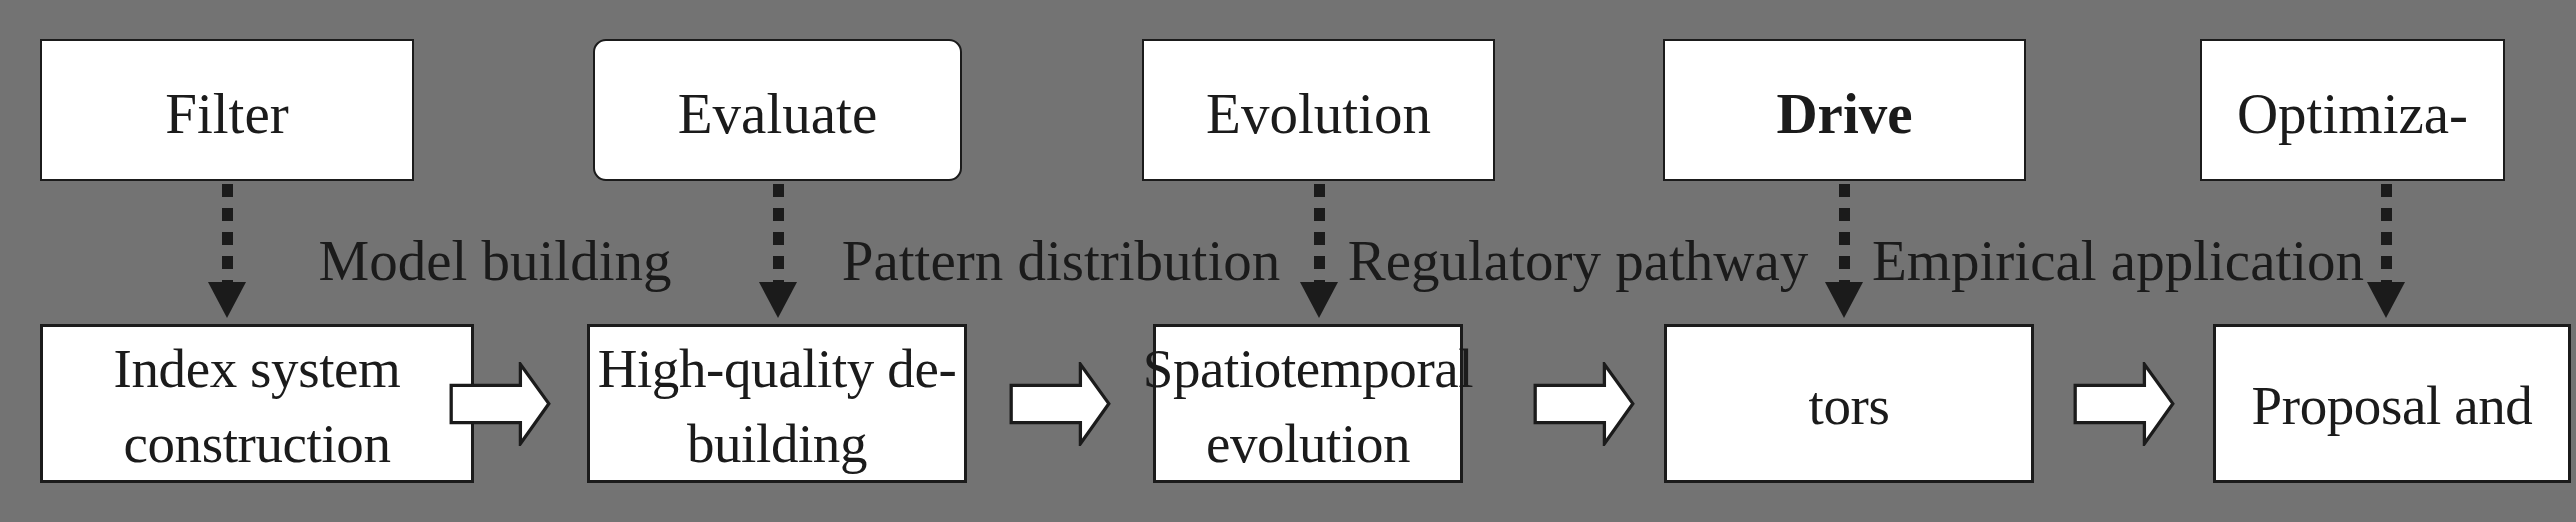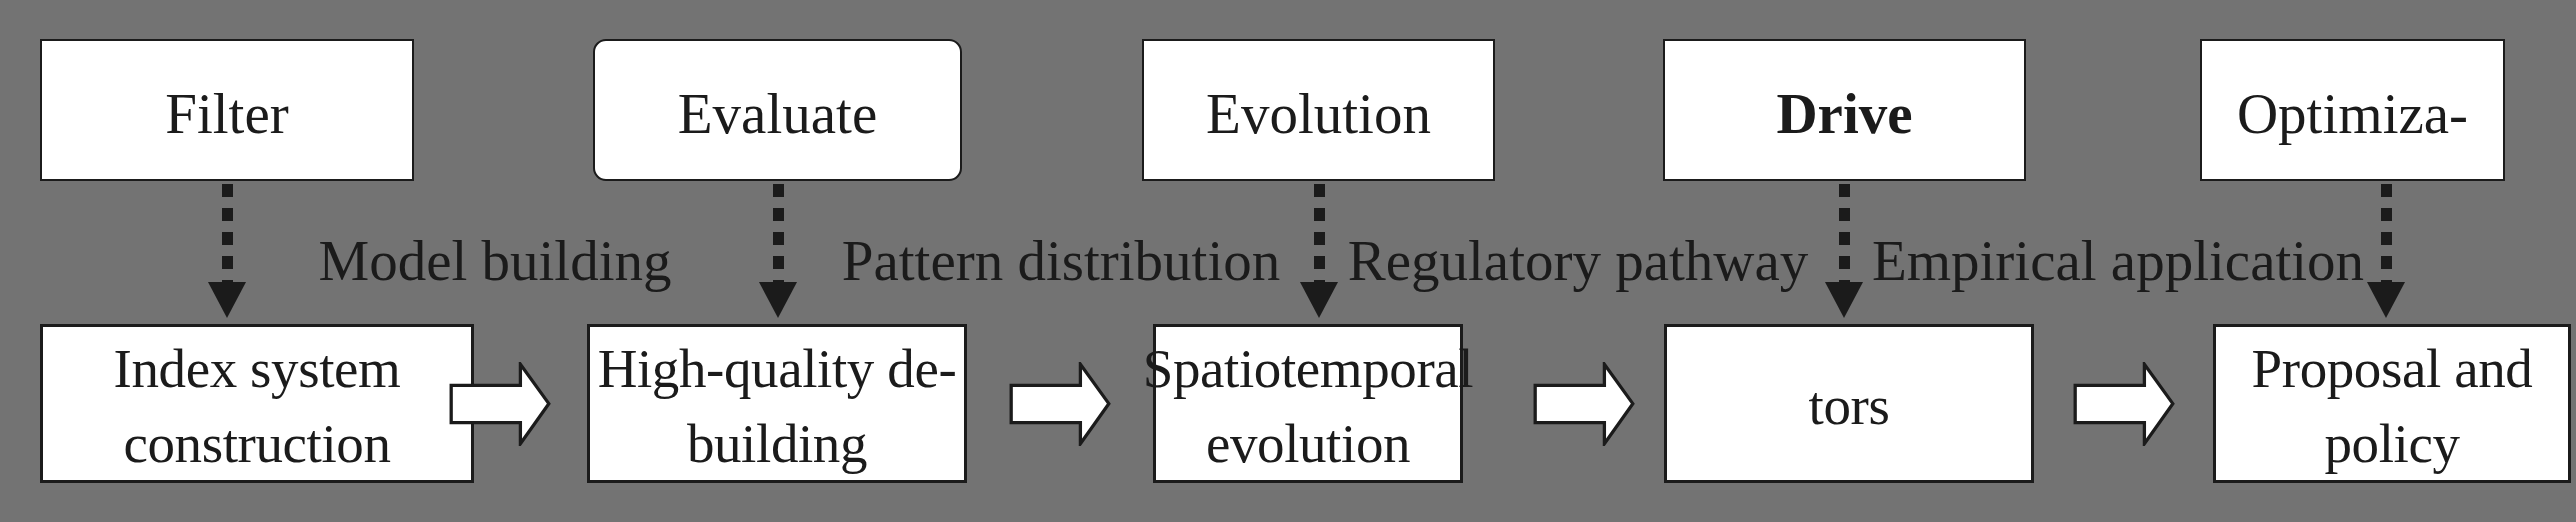--- a/index.html
+++ b/index.html
@@ -134,21 +134,20 @@
   </div>
   <div class="box bottom" style="left:1153px; width:310px;">
     <span class="line">Spatiotemporal</span>
     <span class="line">evolution</span>
   </div>
   <div class="box bottom" style="left:1664px; width:370px;">
     <span class="line">tors</span>
   </div>
   <div class="box bottom" style="left:2213px; width:358px;">
     <span class="line">Proposal and</span>
-    <span class="line">policy</span>
   </div>
 
   <svg class="blockarrow" style="left:449px;" viewBox="0 0 140 115">
     <polygon points="3,32 98,32 98,3 137,57 98,112 98,83 3,83" fill="#ffffff" stroke="#1b1b1b" stroke-width="4.5" stroke-miterlimit="10"></polygon>
   </svg>
   <svg class="blockarrow" style="left:1009px;" viewBox="0 0 140 115">
     <polygon points="3,32 98,32 98,3 137,57 98,112 98,83 3,83" fill="#ffffff" stroke="#1b1b1b" stroke-width="4.5" stroke-miterlimit="10"></polygon>
   </svg>
   <svg class="blockarrow" style="left:1533px;" viewBox="0 0 140 115">
     <polygon points="3,32 98,32 98,3 137,57 98,112 98,83 3,83" fill="#ffffff" stroke="#1b1b1b" stroke-width="4.5" stroke-miterlimit="10"></polygon>

